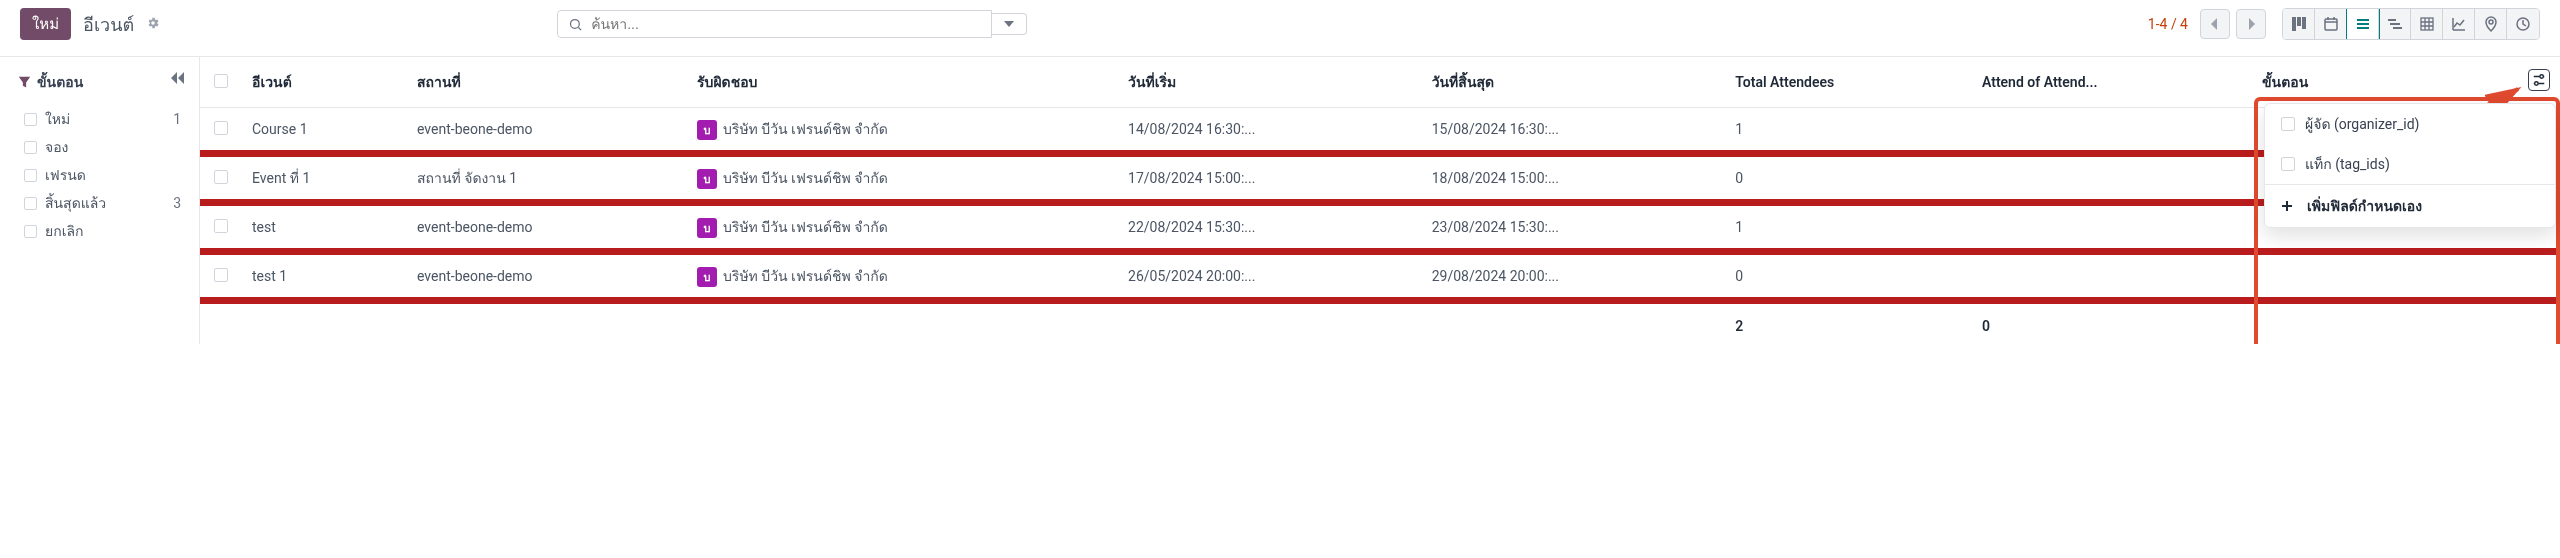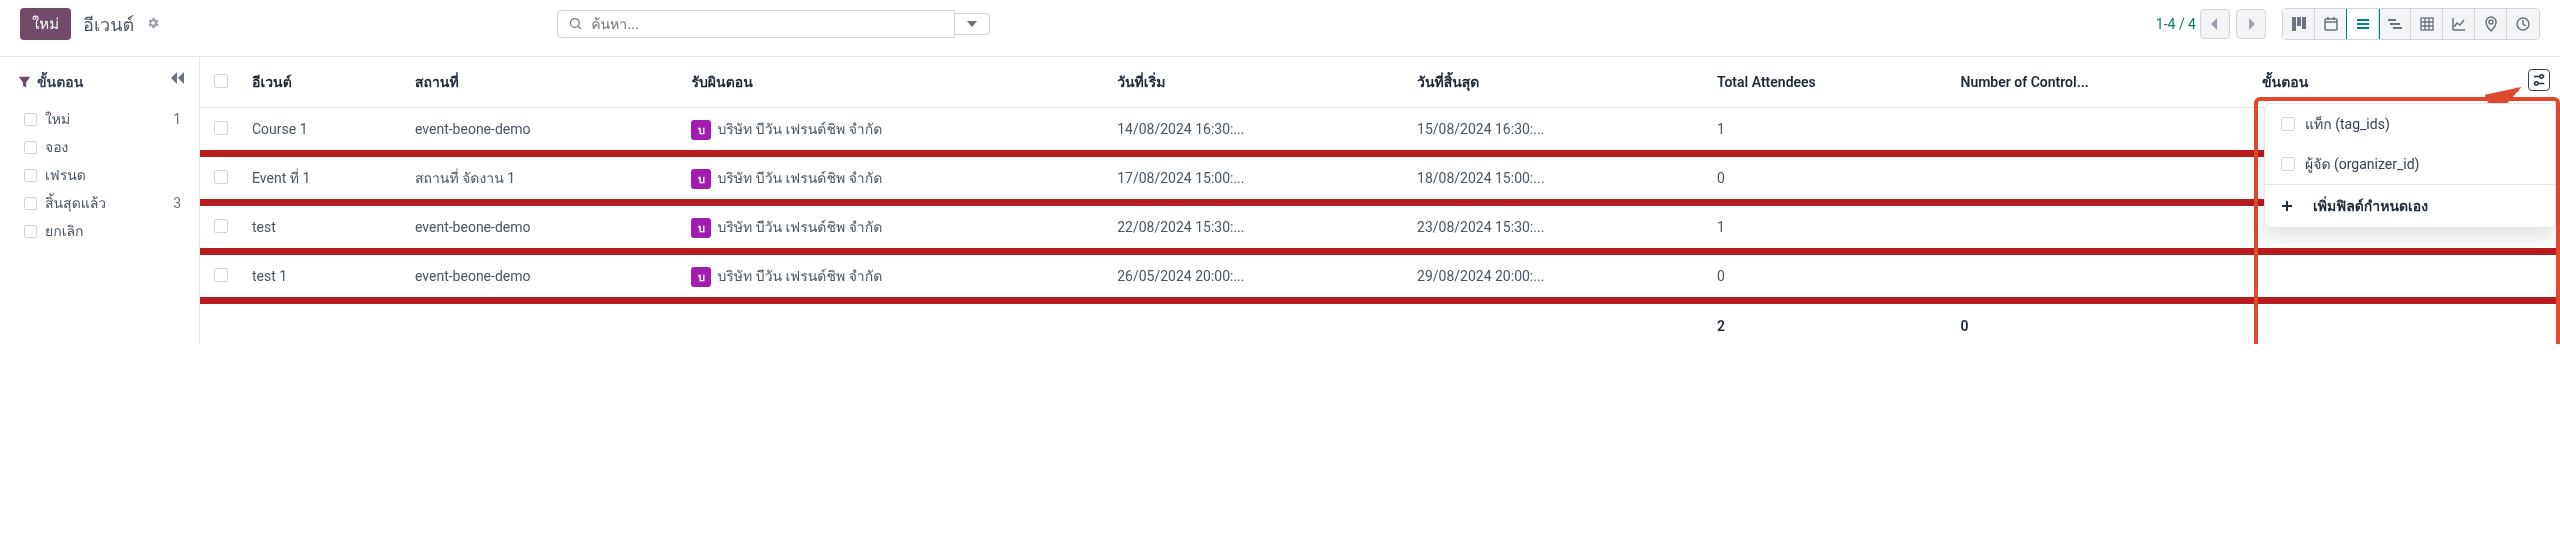--- a/index.html
+++ b/index.html
@@ -4,27 +4,27 @@
 <style>
   * { box-sizing: border-box; margin: 0; padding: 0; }
   body { font-family: -apple-system, BlinkMacSystemFont, "Segoe UI", Roboto, sans-serif; font-size: 14px; color: #374151; background: #fff; }
   
   .topbar { display: flex; align-items: center; padding: 8px 20px 16px 20px; gap: 12px; }
   .new-btn { background: #714b67; color: #fff; padding: 4px 12px; border-radius: 4px; font-weight: 500; font-size: 15px; }
   .breadcrumb-title { font-size: 18px; color: #4b5563; }
   .gear-icon { color: #9ca3af; font-size: 14px; }
   
   .search-wrap { flex: 0 0 auto; margin-left: 385px; display: flex; align-items: center; }
-  .search-box { display: flex; align-items: flex-start; border: 1px solid #d1d5db; border-radius: 4px 0 0 4px; padding: 5px 10px; width: 398px; background: #fff; }
+  .search-box { display: flex; align-items: center; border: 1px solid #d1d5db; border-radius: 4px 0 0 4px; padding: 5px 10px; width: 435px; background: #fff; }
   .search-box svg { flex-shrink: 0; }
   .search-input { border: none; outline: none; font-size: 14px; color: #6b7280; margin-left: 8px; flex: 1; background: transparent; }
   .search-dd { border: 1px solid #d1d5db; border-left: none; border-radius: 0 4px 4px 0; padding: 5px 12px; background: #fff; display: flex; align-items: center; }
   
   .right-controls { margin-left: auto; display: flex; align-items: center; gap: 2px; }
-  .pager { color: #0f766e; font-size: 14px; margin-right: 2px; }
+  .pager { color: #c2410c; font-size: 14px; margin-right: 10px; }
   .nav-btn { width: 30px; height: 30px; display: inline-flex; align-items: center; justify-content: center; border: 1px solid #d1d5db; background: #f3f4f6; color: #9ca3af; border-radius: 4px; margin-right: 4px;}
   .view-btns { display: flex; gap: 0; margin-left: 10px; border: 1px solid #d1d5db; border-radius: 4px; overflow: hidden;}
   .view-btn { width: 32px; height: 30px; display: inline-flex; align-items: center; justify-content: center; background: #f3f4f6; color: #6b7280; border-right: 1px solid #d1d5db;}
   .view-btn:last-child { border-right: none; }
   .view-btn.active { background: #fff; outline: 1px solid #017e84; color: #017e84; position: relative; z-index: 1;}
   
   .main { display: flex; border-top: 1px solid #e5e7eb; position: relative;}
   
   .sidebar { width: 200px; padding: 14px 18px; border-right: 1px solid #e5e7eb; position: relative;}
   .collapse-icon { position: absolute; top: 14px; right: 14px; color: #6b7280;}
@@ -44,21 +44,21 @@
   .row-cb { width: 14px; height: 14px; border: 1px solid #d1d5db; border-radius: 2px; display: inline-block;}
   .avatar { width: 20px; height: 20px; background: #a21caf; color: #fff; border-radius: 3px; display: inline-flex; align-items: center; justify-content: center; font-size: 11px; font-weight: 600; margin-right: 6px;}
   tfoot td { font-weight: 600; color: #1f2937; border-bottom: none; padding-top: 14px;}
   
   .col-control-btn { position: absolute; top: 12px; right: 10px; width: 22px; height: 22px; border: 1.5px solid #374151; border-radius: 4px; display: flex; align-items: center; justify-content: center;}
   
   .popover { position: absolute; top: 46px; right: 4px; width: 292px; background: #fff; border: 1px solid #e5e7eb; box-shadow: 0 8px 20px rgba(0,0,0,.12); border-radius: 6px; z-index: 5;}
   .popover-item { display: flex; align-items: center; gap: 10px; padding: 9px 16px; color: #374151; font-size: 14px;}
   .popover-item .cb { width: 14px; height: 14px; border: 1px solid #d1d5db; border-radius: 2px;}
   .popover-divider { height: 1px; background: #e5e7eb; }
-  .popover-add { display: flex; align-items: center; gap: 20px; padding: 10px 16px; font-weight: 600; color: #1f2937;}
+  .popover-add { display: flex; align-items: center; gap: 14px; padding: 10px 16px; font-weight: 600; color: #1f2937;}
   
   .anno-border { position: absolute; top: 40px; right: 0px; width: 306px; height: 270px; border: 4px solid #e04a2f; border-radius: 6px; z-index: 3; pointer-events: none;}
   .anno-arrow { position: absolute; top: 24px; right: 30px; z-index: 4; pointer-events: none;}
   .anno-label { position: absolute; top: 316px; right: 108px; color: #e04a2f; font-size: 22px; z-index: 3;}
 </style>
 </head>
 <body>
 
 <div class="topbar">
   <div class="new-btn">ใหม่</div>
@@ -199,25 +199,25 @@
           <circle cx="11" cy="4" r="2" fill="#fff"></circle>
           <circle cx="5" cy="12" r="2" fill="#fff"></circle>
         </svg>
     </div>
     <table>
       <thead>
         <tr>
           <th><span class="row-cb"></span></th>
           <th>อีเวนต์</th>
           <th>สถานที่</th>
-          <th>รับผินตอน</th>
+          <th>รับผิดชอบ</th>
           <th>วันที่เริ่ม</th>
           <th>วันที่สิ้นสุด</th>
           <th class="num">Total Attendees</th>
-          <th class="num">Number of Control...</th>
+          <th class="num">Attend of Attend...</th>
           <th style="width:310px;">ขั้นตอน</th>
         </tr>
       </thead>
       <tbody id="tbody">
           <tr>
             <td><span class="row-cb"></span></td>
             <td>Course 1</td>
             <td>event-beone-demo</td>
             <td><span class="avatar">บ</span>บริษัท บีวัน เฟรนด์ชิพ จำกัด</td>
             <td>14/08/2024 16:30:...</td>
@@ -267,25 +267,25 @@
           <td class="num">0</td>
           <td></td>
         </tr>
       </tfoot>
     </table>
 
     <div class="popover">
       <div id="popover-items">
           <div class="popover-item">
             <span class="cb"></span>
-            <span>แท็ก (tag_ids)</span>
+            <span>ผู้จัด (organizer_id)</span>
           </div>
           <div class="popover-item">
             <span class="cb"></span>
-            <span>ผู้จัด (organizer_id)</span>
+            <span>แท็ก (tag_ids)</span>
           </div>
         </div>
       <div class="popover-divider"></div>
       <div class="popover-add">
         <svg width="12" height="12" viewBox="0 0 12 12" fill="none" stroke="#1f2937" stroke-width="2">
             <path d="M6 1 v10 M1 6 h10"></path>
           </svg>
         <span>เพิ่มฟิลด์กำหนดเอง</span>
       </div>
     </div>

